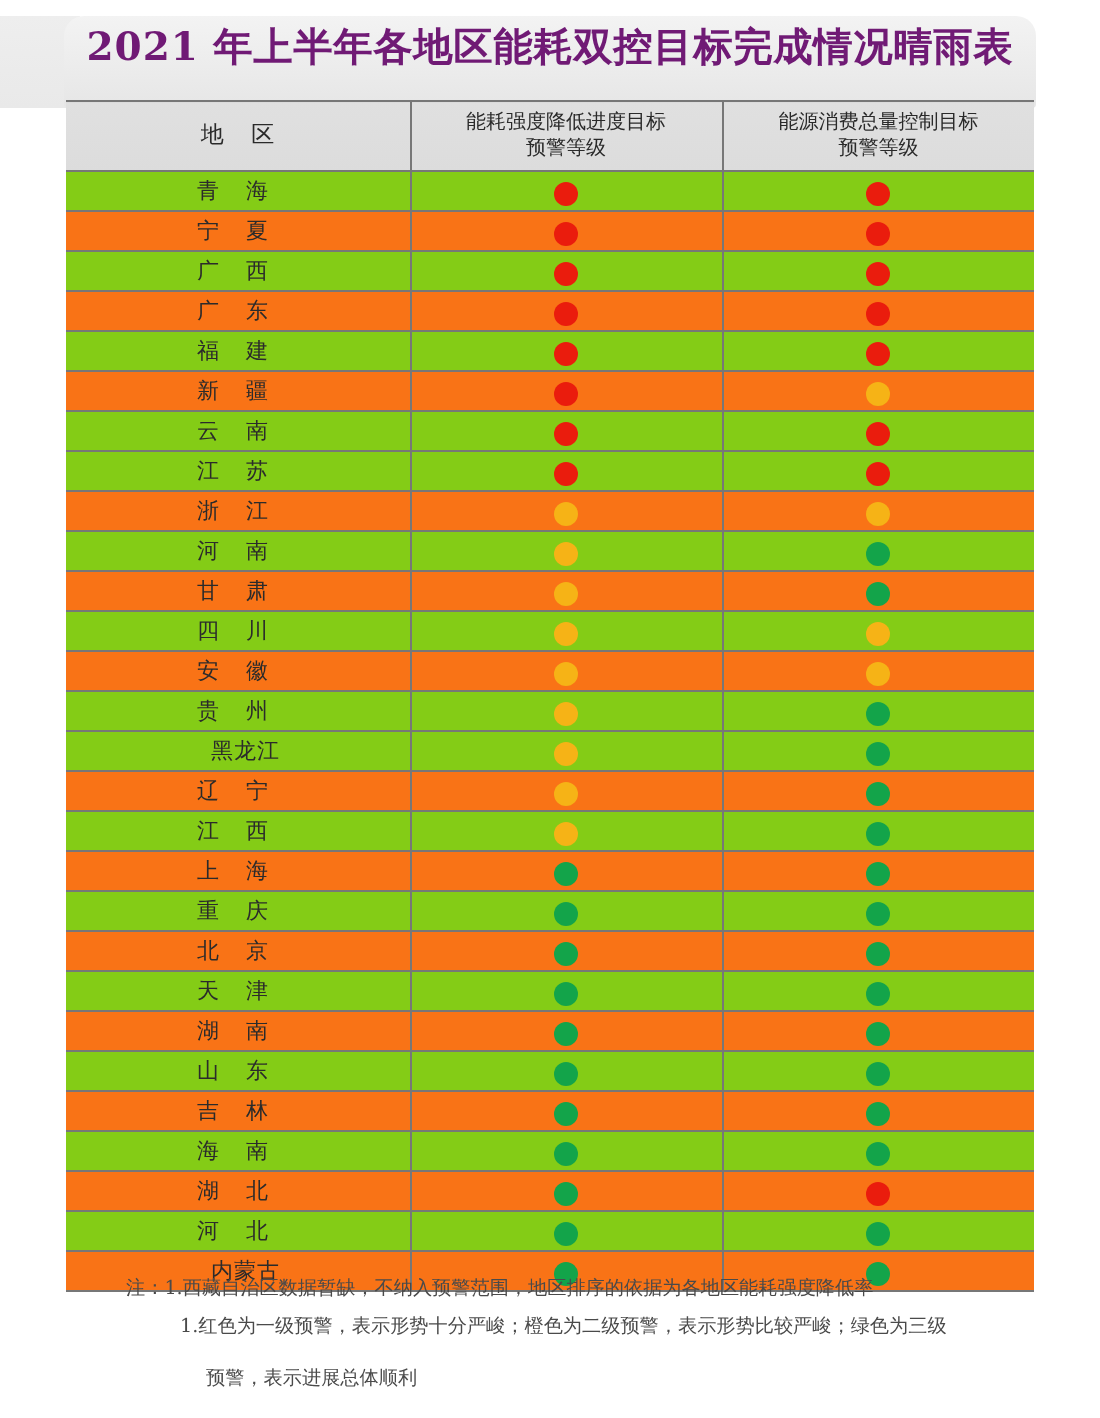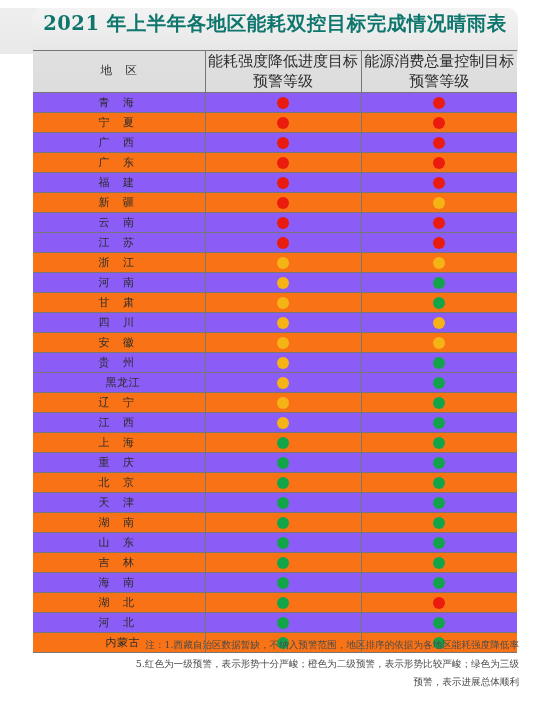--- a/index.html
+++ b/index.html
@@ -42,21 +42,21 @@
     top: 10px;
     width: 550px;
     text-align: center;
     z-index: 5;
   }
   .title {
     font-family: "DejaVu Serif", "Liberation Serif", serif;
     font-weight: bold;
     font-size: 19.5px;
     letter-spacing: 0.5px;
-    color: #0f766e;
+    color: #701a75;
     white-space: nowrap;
   }
 
   .table-wrap {
     position: absolute;
     left: 33px;
     top: 50px;
     width: 412px;
   }
 
@@ -80,34 +80,34 @@
     border-left: 1px solid #777777;
   }
 
   thead th {
     background: linear-gradient(180deg, #e0e0e0 0%, #dcdcdc 100%);
     height: 34px;
     vertical-align: middle;
     text-align: center;
     font-weight: normal;
     color: #2a2a2a;
-    font-size: 15px;
+    font-size: 10px;
     line-height: 1.35;
     font-family: "DejaVu Serif", "Liberation Serif", serif;
   }
   thead th .hdr-l1 { display: block; }
   thead th .hdr-l2 { display: block; }
   thead th.region-head {
     font-size: 11.5px;
     letter-spacing: 5px;
     padding-left: 5px;
   }
 
   tbody tr { height: 17.5px; }
-  tbody tr.odd  td { background: #8b5cf6; }
+  tbody tr.odd  td { background: #84cc16; }
   tbody tr.even td { background: #f97316; }
 
   td.region {
     text-align: center;
     font-size: 11px;
     color: #2b2b2b;
     letter-spacing: 5px;
     padding-left: 5px;
     white-space: nowrap;
     font-family: "DejaVu Serif", "Liberation Serif", serif;
@@ -132,24 +132,24 @@
   .notes {
     position: absolute;
     left: 33px;
     top: 636px;
     width: 486px;
     color: #4a4a4a;
     font-size: 9.6px;
     line-height: 1.95;
     font-family: "DejaVu Serif", "Liberation Serif", serif;
   }
-  .notes .n-row { white-space: nowrap; text-align: right; }
+  .notes .n-row { white-space: nowrap; }
   .notes .n-lead { padding-left: 30px; }
   .notes .n-indent { padding-left: 57px; }
-  .notes .n-indent2 { padding-left: 70px; }
+  .notes .n-indent2 { padding-left: 70px; margin-top: 8px; }
 </style>
 </head>
 <body>
 
 <div class="page-card left-tab"></div>
 <div class="page-card"></div>
 
 <div class="title-wrap">
   <div class="title">2021 年上半年各地区能耗双控目标完成情况晴雨表</div>
 </div>
@@ -314,15 +314,15 @@
           <td class="region tight">内蒙古</td>
           <td class="dotcell sep"><span class="dot green"></span></td>
           <td class="dotcell sep"><span class="dot green"></span></td>
         </tr>
       </tbody>
   </table>
 </div>
 
 <div class="notes">
   <div class="n-row n-lead">注：1.西藏自治区数据暂缺，不纳入预警范围，地区排序的依据为各地区能耗强度降低率</div>
-  <div class="n-row n-indent">5.红色为一级预警，表示形势十分严峻；橙色为二级预警，表示形势比较严峻；绿色为三级</div>
+  <div class="n-row n-indent">1.红色为一级预警，表示形势十分严峻；橙色为二级预警，表示形势比较严峻；绿色为三级</div>
   <div class="n-row n-indent2">预警，表示进展总体顺利</div>
 </div>
 
 </body></html>

